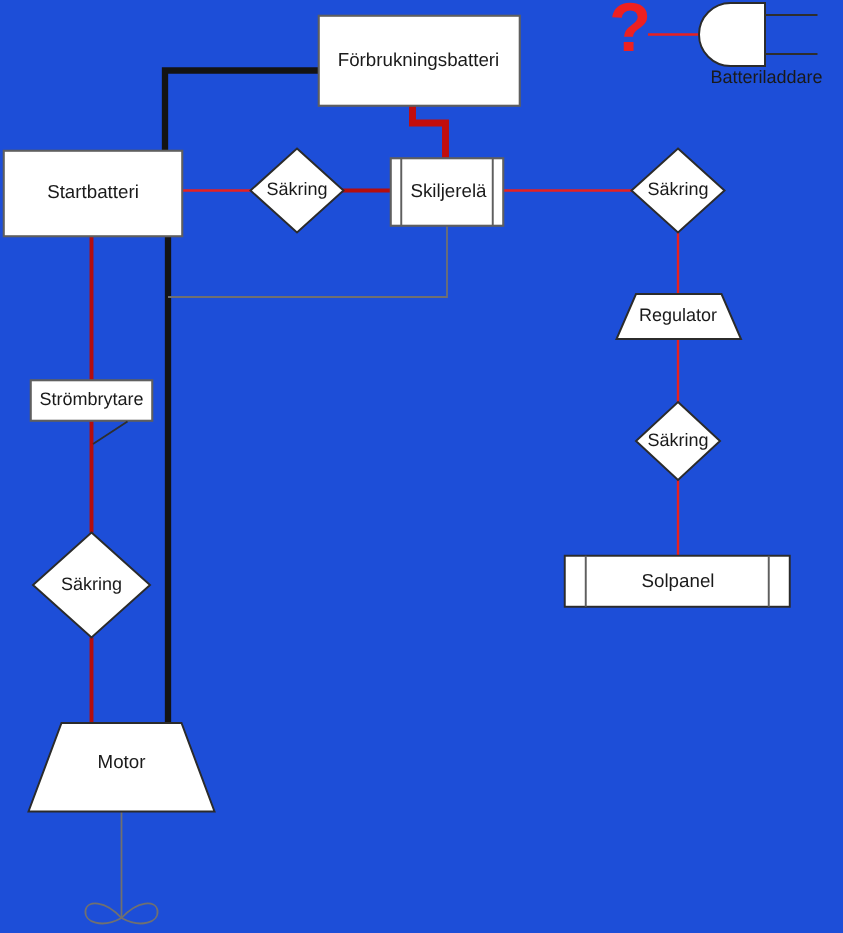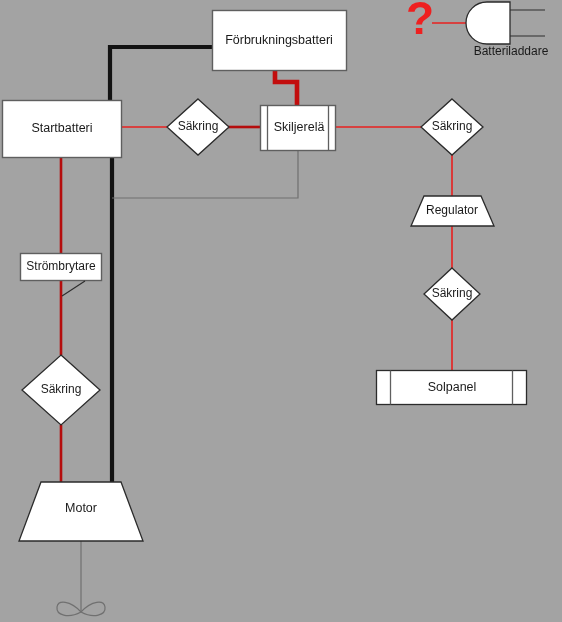--- a/index.html
+++ b/index.html
@@ -7,21 +7,21 @@
     padding: 0;
     background: #ffffff;
   }
   body {
     font-family: "Liberation Sans", sans-serif;
   }
   #diagram-canvas {
     position: relative;
     width: 562px;
     height: 622px;
-    background: #a3a3a3;
+    background: #1d4ed8;
     overflow: hidden;
   }
   #diagram-canvas svg {
     position: absolute;
     left: 0;
     top: 0;
     display: block;
   }
   .node-label {
     font-family: "Liberation Sans", sans-serif;

